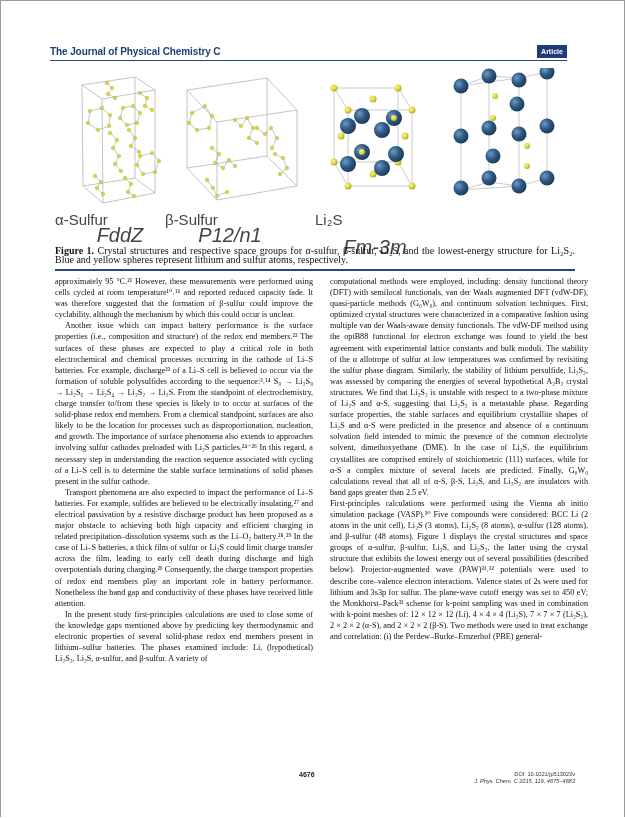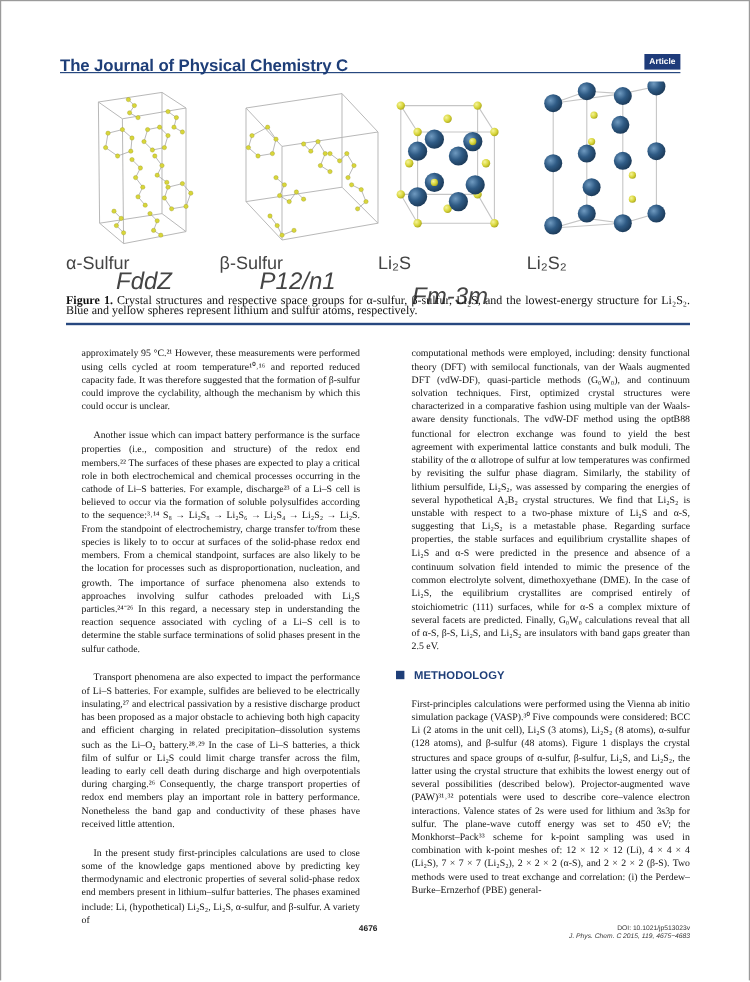--- a/index.html
+++ b/index.html
@@ -1,36 +1,36 @@
 <!DOCTYPE html>
 <html><head>
 <meta charset="utf-8">
 <style>
   html, body { margin:0; padding:0; }
   body { width:625px; height:818px; background:#ffffff; position:relative; overflow:hidden;
          font-family:"Liberation Serif","DejaVu Serif",serif; color:#111; }
   .frame { position:absolute; left:0; top:0; width:623px; height:816px; border:1px solid #9a9a9a; border-bottom:none; }
   .header { position:absolute; left:50px; top:46px; width:517px; height:14px; border-bottom:1.5px solid #27487f; }
   .journal { position:absolute; left:0; top:0; font-family:"Liberation Sans","DejaVu Sans",sans-serif;
-             font-weight:bold; font-size:14px; color:#1e3e78; letter-spacing:-0.1px; white-space:nowrap; }
+             font-weight:bold; font-size:10px; color:#1e3e78; letter-spacing:-0.1px; white-space:nowrap; }
   .badge { position:absolute; right:0; top:-1px; width:30px; height:13px; background:#1e3b7a; color:#fff;
            font-family:"Liberation Sans","DejaVu Sans",sans-serif; font-size:7px; font-weight:bold;
            text-align:center; line-height:13px; }
   .figure { position:absolute; left:55px; top:68px; width:520px; height:178px; }
   .panel { position:absolute; top:0; height:178px; }
   .panel svg { position:absolute; left:0; top:0; }
   .plabel { position:absolute; width:100%; text-align:left; font-family:"Liberation Sans","DejaVu Sans",sans-serif;
             font-size:15px; color:#444; line-height:16px; }
   .pgroup { position:absolute; width:100%; text-align:center; font-family:"Liberation Sans","DejaVu Sans",sans-serif;
             font-size:20px; font-style:italic; color:#444; line-height:16px; }
   .caption { position:absolute; left:55px; top:246px; width:520px; font-size:10px; line-height:9.4px; color:#111; text-align:justify; }
   .caption b { font-weight:bold; }
   .caprule { position:absolute; left:55px; top:269px; width:520px; height:1.5px; background:#27487f; }
   .col { position:absolute; top:276px; width:258px; font-size:8.2px; line-height:11.1px; text-align:justify; hyphens:none; }
-  .col p { margin:13px;font-family:Liberation Serif, serif; }
+  .col p { margin:0; }
   .col p.ind { text-indent:10px; }
   .left { left:55px; }
   .right { left:330px; }
   .section { font-family:"Liberation Sans","DejaVu Sans",sans-serif; color:#1e3e78; font-weight:bold; font-size:9.4px;
              margin:13px 0 7px 0; letter-spacing:0.1px; line-height:11px; }
   .section .sq { display:inline-block; width:7px; height:7px; background:#1e3e78; margin-right:8px; vertical-align:0px; }
   .footer-page { position:absolute; left:299px; top:771px; font-family:"Liberation Sans","DejaVu Sans",sans-serif; font-weight:bold; font-size:7px; color:#222; }
   .footer-doi { position:absolute; right:50px; top:771px; font-family:"Liberation Sans","DejaVu Sans",sans-serif; font-size:5.6px; color:#333; text-align:right; line-height:7.4px; }
 </style>
 </head>
@@ -110,21 +110,21 @@
           <circle cx="70" cy="110" r="1.8"></circle>
           <circle cx="76" cy="116" r="1.8"></circle>
         <circle cx="73" cy="124" r="1.8"></circle>
           <circle cx="79" cy="128" r="1.8"></circle>
       </g>
     </svg>
     <div class="plabel" style="top:144px;left:0;">α-Sulfur</div>
     <div class="pgroup" style="top:159px;left:0;">FddZ</div>
   </div>
 
-  <div class="panel" style="left:140px;width:130px;">
+  <div class="panel" style="left:122px;width:130px;">
     <svg width="130" height="140" viewBox="0 0 130 140">
       <g fill="none" stroke="#b5b5b5" stroke-width="0.8">
         <polyline points="10,22 90,10 120,42 40,54 10,22"></polyline>
         <line x1="10" y1="22" x2="10" y2="100"></line>
           <line x1="40" y1="54" x2="40" y2="132"></line>
         <line x1="120" y1="42" x2="120" y2="118"></line>
           <line x1="90" y1="10" x2="90" y2="88"></line>
         <polyline points="10,100 90,88 120,118 40,132 10,100"></polyline>
       </g>
       <g fill="none" stroke="#9e9e9e" stroke-width="0.6">
@@ -253,42 +253,38 @@
         <circle cx="100" cy="58" r="7.5"></circle>
           <circle cx="14" cy="68" r="7.5"></circle>
           <circle cx="72" cy="66" r="7.5"></circle>
         <circle cx="46" cy="88" r="7.5"></circle>
           <circle cx="42" cy="110" r="7.5"></circle>
           <circle cx="100" cy="110" r="7.5"></circle>
         <circle cx="14" cy="120" r="7.5"></circle>
           <circle cx="72" cy="118" r="7.5"></circle>
       </g>
     </svg>
-    <div class="plabel" style="top:144px;left:-8px;">Li₂S₂</div>
   </div>
 </div>
 
 <div class="caption">
   <b>Figure 1.</b>
   <span>Crystal structures and respective space groups for α-sulfur, β-sulfur, Li₂S, and the lowest-energy structure for Li₂S₂. Blue and yellow spheres represent lithium and sulfur atoms, respectively.</span>
 </div>
 <div class="caprule"></div>
 
 <div class="col left">
   <p>approximately 95 °C.²¹ However, these measurements were performed using cells cycled at room temperature¹⁰˒¹⁶ and reported reduced capacity fade. It was therefore suggested that the formation of β-sulfur could improve the cyclability, although the mechanism by which this could occur is unclear.</p>
   <p class="ind">Another issue which can impact battery performance is the surface properties (i.e., composition and structure) of the redox end members.²² The surfaces of these phases are expected to play a critical role in both electrochemical and chemical processes occurring in the cathode of Li–S batteries. For example, discharge²³ of a Li–S cell is believed to occur via the formation of soluble polysulfides according to the sequence:³˒¹⁴ S₈ → Li₂S₈ → Li₂S₆ → Li₂S₄ → Li₂S₂ → Li₂S. From the standpoint of electrochemistry, charge transfer to/from these species is likely to to occur at surfaces of the solid-phase redox end members. From a chemical standpoint, surfaces are also likely to be the location for processes such as disproportionation, nucleation, and growth. The importance of surface phenomena also extends to approaches involving sulfur cathodes preloaded with Li₂S particles.²⁴⁻²⁶ In this regard, a necessary step in understanding the reaction sequence associated with cycling of a Li–S cell is to determine the stable surface terminations of solid phases present in the sulfur cathode.</p>
   <p class="ind">Transport phenomena are also expected to impact the performance of Li–S batteries. For example, sulfides are believed to be electrically insulating,²⁷ and electrical passivation by a resistive discharge product has been proposed as a major obstacle to achieving both high capacity and efficient charging in related precipitation–dissolution systems such as the Li–O₂ battery.²⁸˒²⁹ In the case of Li–S batteries, a thick film of sulfur or Li₂S could limit charge transfer across the film, leading to early cell death during discharge and high overpotentials during charging.²⁶ Consequently, the charge transport properties of redox end members play an important role in battery performance. Nonetheless the band gap and conductivity of these phases have received little attention.</p>
   <p class="ind">In the present study first-principles calculations are used to close some of the knowledge gaps mentioned above by predicting key thermodynamic and electronic properties of several solid-phase redox end members present in lithium–sulfur batteries. The phases examined include: Li, (hypothetical) Li₂S₂, Li₂S, α-sulfur, and β-sulfur. A variety of</p>
 </div>
 
 <div class="col right">
   <p>computational methods were employed, including: density functional theory (DFT) with semilocal functionals, van der Waals augmented DFT (vdW-DF), quasi-particle methods (G₀W₀), and continuum solvation techniques. First, optimized crystal structures were characterized in a comparative fashion using multiple van der Waals-aware density functionals. The vdW-DF method using the optB88 functional for electron exchange was found to yield the best agreement with experimental lattice constants and bulk moduli. The stability of the α allotrope of sulfur at low temperatures was confirmed by revisiting the sulfur phase diagram. Similarly, the stability of lithium persulfide, Li₂S₂, was assessed by comparing the energies of several hypothetical A₂B₂ crystal structures. We find that Li₂S₂ is unstable with respect to a two-phase mixture of Li₂S and α-S, suggesting that Li₂S₂ is a metastable phase. Regarding surface properties, the stable surfaces and equilibrium crystallite shapes of Li₂S and α-S were predicted in the presence and absence of a continuum solvation field intended to mimic the presence of the common electrolyte solvent, dimethoxyethane (DME). In the case of Li₂S, the equilibrium crystallites are comprised entirely of stoichiometric (111) surfaces, while for α-S a complex mixture of several facets are predicted. Finally, G₀W₀ calculations reveal that all of α-S, β-S, Li₂S, and Li₂S₂ are insulators with band gaps greater than 2.5 eV.</p>
-  <div class="section">
-    <span class="sq"></span><span>METHODOLOGY</span>
-  </div>
   <p>First-principles calculations were performed using the Vienna ab initio simulation package (VASP).³⁰ Five compounds were considered: BCC Li (2 atoms in the unit cell), Li₂S (3 atoms), Li₂S₂ (8 atoms), α-sulfur (128 atoms), and β-sulfur (48 atoms). Figure 1 displays the crystal structures and space groups of α-sulfur, β-sulfur, Li₂S, and Li₂S₂, the latter using the crystal structure that exhibits the lowest energy out of several possibilities (described below). Projector-augmented wave (PAW)³¹˒³² potentials were used to describe core–valence electron interactions. Valence states of 2s were used for lithium and 3s3p for sulfur. The plane-wave cutoff energy was set to 450 eV; the Monkhorst–Pack³³ scheme for k-point sampling was used in combination with k-point meshes of: 12 × 12 × 12 (Li), 4 × 4 × 4 (Li₂S), 7 × 7 × 7 (Li₂S₂), 2 × 2 × 2 (α-S), and 2 × 2 × 2 (β-S). Two methods were used to treat exchange and correlation: (i) the Perdew–Burke–Ernzerhof (PBE) general-</p>
 </div>
 
 <div class="footer-page">4676</div>
 <div class="footer-doi">
   <div>DOI: 10.1021/jp513023v</div>
   <div style="font-style:italic;">J. Phys. Chem. C 2015, 119, 4675−4683</div>
 </div>
 
 </body></html>

